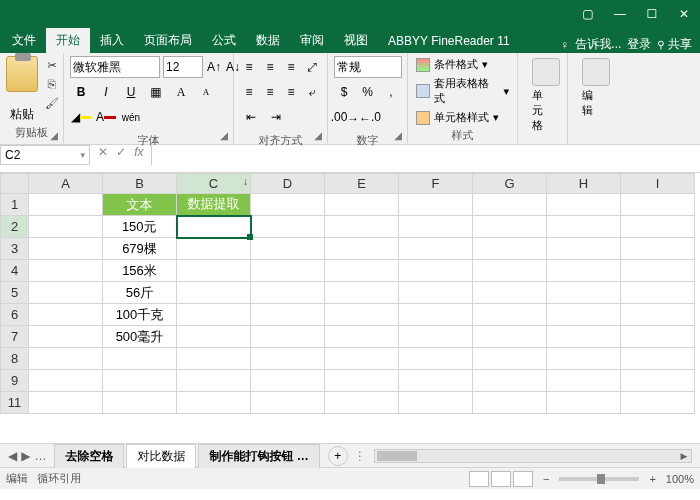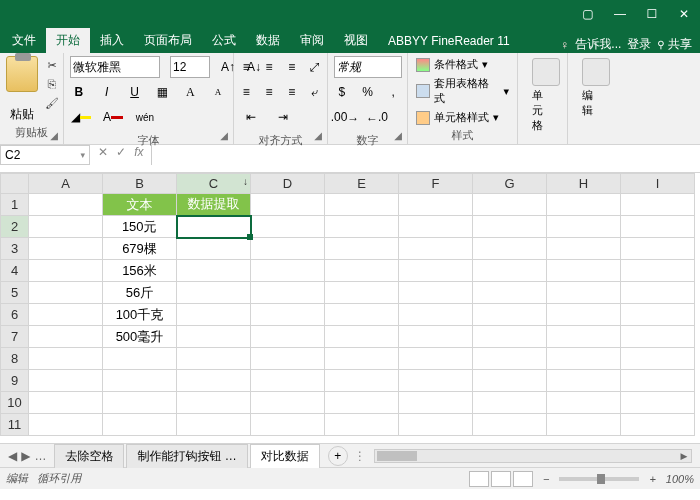--- a/index.html
+++ b/index.html
@@ -16,21 +16,21 @@
 .ribbon { height: 92px; background: #f1f1f1; border-bottom: 1px solid #d4d4d4; display: flex; }
 .ribbon-group { border-right: 1px solid #d4d4d4; padding: 3px 6px; display: flex; flex-direction: column; justify-content: space-between; position: relative; }
 .group-label { text-align: center; font-size: 11px; color: #555; padding: 2px 0; }
 .group-body { flex: 1; display: flex; gap: 4px; align-items: flex-start; }
 .paste-big { display: flex; flex-direction: column; align-items: center; gap: 14px; }
 .paste-icon { width: 32px; height: 36px; background: linear-gradient(#f8e0a0, #e8c060); border: 1px solid #c0a040; border-radius: 3px; position: relative; }
 .paste-icon::before { content: ""; position: absolute; top: -4px; left: 8px; width: 16px; height: 8px; background: #999; border-radius: 2px; }
 .mini-btn { width: 20px; height: 18px; border: 1px solid transparent; display: flex; align-items: center; justify-content: center; font-size: 11px; color: #333; cursor: pointer; }
 .mini-col { display: flex; flex-direction: column; gap: 1px; }
 .font-select { border: 1px solid #ababab; background: #fff; height: 22px; font-size: 12px; padding: 0 2px; }
-.font-row { display: flex; gap: 10px; margin-bottom: 3px; align-items: center; }
+.font-row { display: flex; gap: 3px; margin-bottom: 3px; align-items: center; }
 .font-row .sel-wide { width: 90px; }
 .font-row .sel-narrow { width: 40px; }
 .btn-icon { width: 22px; height: 22px; display: flex; align-items: center; justify-content: center; border: 1px solid transparent; cursor: pointer; font-size: 12px; }
 .corner-launcher { position: absolute; bottom: 2px; right: 2px; width: 14px; height: 14px; font-size: 10px; color: #777; cursor: pointer; display: flex; align-items: center; justify-content: center; }
 .ribbon-big { display: flex; flex-direction: column; justify-content: center; padding: 2px 8px; cursor: pointer; font-size: 11px; gap: 2px; }
 .ribbon-big .big-icon { width: 28px; height: 28px; background: #e8e8e8; border: 1px solid #bbb; border-radius: 3px; }
 .style-list { display: flex; flex-direction: column; gap: 2px; font-size: 11px; }
 .style-item { display: flex; align-items: center; gap: 4px; cursor: pointer; padding: 1px 2px; }
 .style-swatch { width: 14px; height: 14px; border: 1px solid #999; }
 
@@ -51,27 +51,27 @@
 .data-cell { height: 22px; padding: 0 4px; text-align: center; }
 .hdr-cell { background: #82c34a; color: #fff; font-weight: bold; }
 .active-cell { border: 2px solid #0c6b3d !important; position: relative; }
 .fill-handle { position: absolute; right: -3px; bottom: -3px; width: 6px; height: 6px; background: #0c6b3d; }
 .col-down { position: absolute; right: 2px; top: 2px; font-size: 10px; }
 
 .sheet-tabs { height: 24px; background: #f1f1f1; border-top: 1px solid #d4d4d4; display: flex; align-items: center; font-size: 12px; }
 .tab-nav { display: flex; gap: 4px; padding: 0 8px; color: #666; }
 .tab-nav span { cursor: pointer; }
 .sheet-tab { padding: 3px 10px; border: 1px solid #ccc; border-bottom: none; background: #fff; cursor: pointer; margin-right: 2px; }
-.sheet-tab.inactive { background: #e8e8e8; }
+.sheet-tab.inactive { background: #e8e8e8; font-weight: bold; }
 .add-sheet { width: 20px; height: 20px; border: 1px solid #ccc; border-radius: 50%; display: flex; align-items: center; justify-content: center; margin-left: 6px; cursor: pointer; }
 .hscroll { flex: 1; margin: 0 8px; height: 14px; background: #e8e8e8; position: relative; border: 1px solid #ccc; }
 .hscroll .thumb { position: absolute; left: 2px; top: 1px; width: 40px; height: 10px; background: #c0c0c0; }
 .hscroll .arrow { position: absolute; top: 0; width: 14px; height: 12px; display: flex; align-items: center; justify-content: center; font-size: 9px; color: #666; }
 
-.statusbar { height: 22px; background: #f1f1f1; border-top: 1px solid #d4d4d4; display: flex; align-items: center; font-size: 11px; color: #555; padding: 0 6px; justify-content: space-between; font-style: italic; }
+.statusbar { height: 22px; background: #f1f1f1; border-top: 1px solid #d4d4d4; display: flex; align-items: center; font-size: 11px; color: #555; padding: 0 6px; justify-content: space-between; }
 .status-right { display: flex; align-items: center; gap: 10px; }
 .view-btns { display: flex; gap: 2px; }
 .view-btn { width: 20px; height: 16px; border: 1px solid #bbb; background: #fff; cursor: pointer; }
 .zoom-slider { width: 80px; height: 4px; background: #ccc; position: relative; }
 .zoom-slider .z-thumb { position: absolute; left: 38px; top: -3px; width: 8px; height: 10px; background: #888; }
 </style>
 </head>
 <body>
 
 <div class="titlebar">
@@ -163,21 +163,21 @@
         <div class="btn-icon">⇥</div>
       </div>
     </div>
     <div class="group-label">对齐方式</div>
     <div class="corner-launcher">◢</div>
   </div>
 
   <div class="ribbon-group" style="width:80px">
     <div>
       <div class="font-row">
-          <input class="font-select" style="width: 68px; font-style: italic;" value="常规">
+          <input class="font-select" style="width: 68px;" value="常规">
         </div>
       <div class="font-row">
         <div class="btn-icon">$</div>
         <div class="btn-icon">%</div>
         <div class="btn-icon">,</div>
       </div>
       <div class="font-row">
         <div class="btn-icon">.00→</div>
         <div class="btn-icon">←.0</div>
       </div>
@@ -344,32 +344,20 @@
           <td class="data-cell"></td>
           <td class="data-cell"></td>
           <td class="data-cell"></td>
           <td class="data-cell"></td>
           <td class="data-cell"></td>
           <td class="data-cell"></td>
           <td class="data-cell"></td>
           <td class="data-cell"></td>
         </tr>
   <tr>
-          <th class="row-hdr">10</th>
-          <td class="data-cell"></td>
-          <td class="data-cell"></td>
-          <td class="data-cell"></td>
-          <td class="data-cell"></td>
-          <td class="data-cell"></td>
-          <td class="data-cell"></td>
-          <td class="data-cell"></td>
-          <td class="data-cell"></td>
-          <td class="data-cell"></td>
-        </tr>
-  <tr>
           <th class="row-hdr">11</th>
           <td class="data-cell"></td>
           <td class="data-cell"></td>
           <td class="data-cell"></td>
           <td class="data-cell"></td>
           <td class="data-cell"></td>
           <td class="data-cell"></td>
           <td class="data-cell"></td>
           <td class="data-cell"></td>
           <td class="data-cell"></td>
@@ -378,22 +366,22 @@
     </table>
 </div>
 
 <div class="sheet-tabs">
   <div class="tab-nav">
     <span>◀</span>
     <span>▶</span>
     <span>…</span>
   </div>
   <div class="sheet-tab inactive">去除空格</div>
+  <div class="sheet-tab">对比数据</div>
   <div class="sheet-tab inactive"><span>制作能打钩按钮</span> …</div>
-  <div class="sheet-tab">对比数据</div>
   <div class="add-sheet">+</div>
   <span style="margin-left:6px;color:#888">⋮</span>
   <div class="hscroll">
     <span class="arrow" style="left:0">◀</span>
     <div class="thumb"></div>
     <span class="arrow" style="right:0">▶</span>
   </div>
 </div>
 
 <div class="statusbar">

